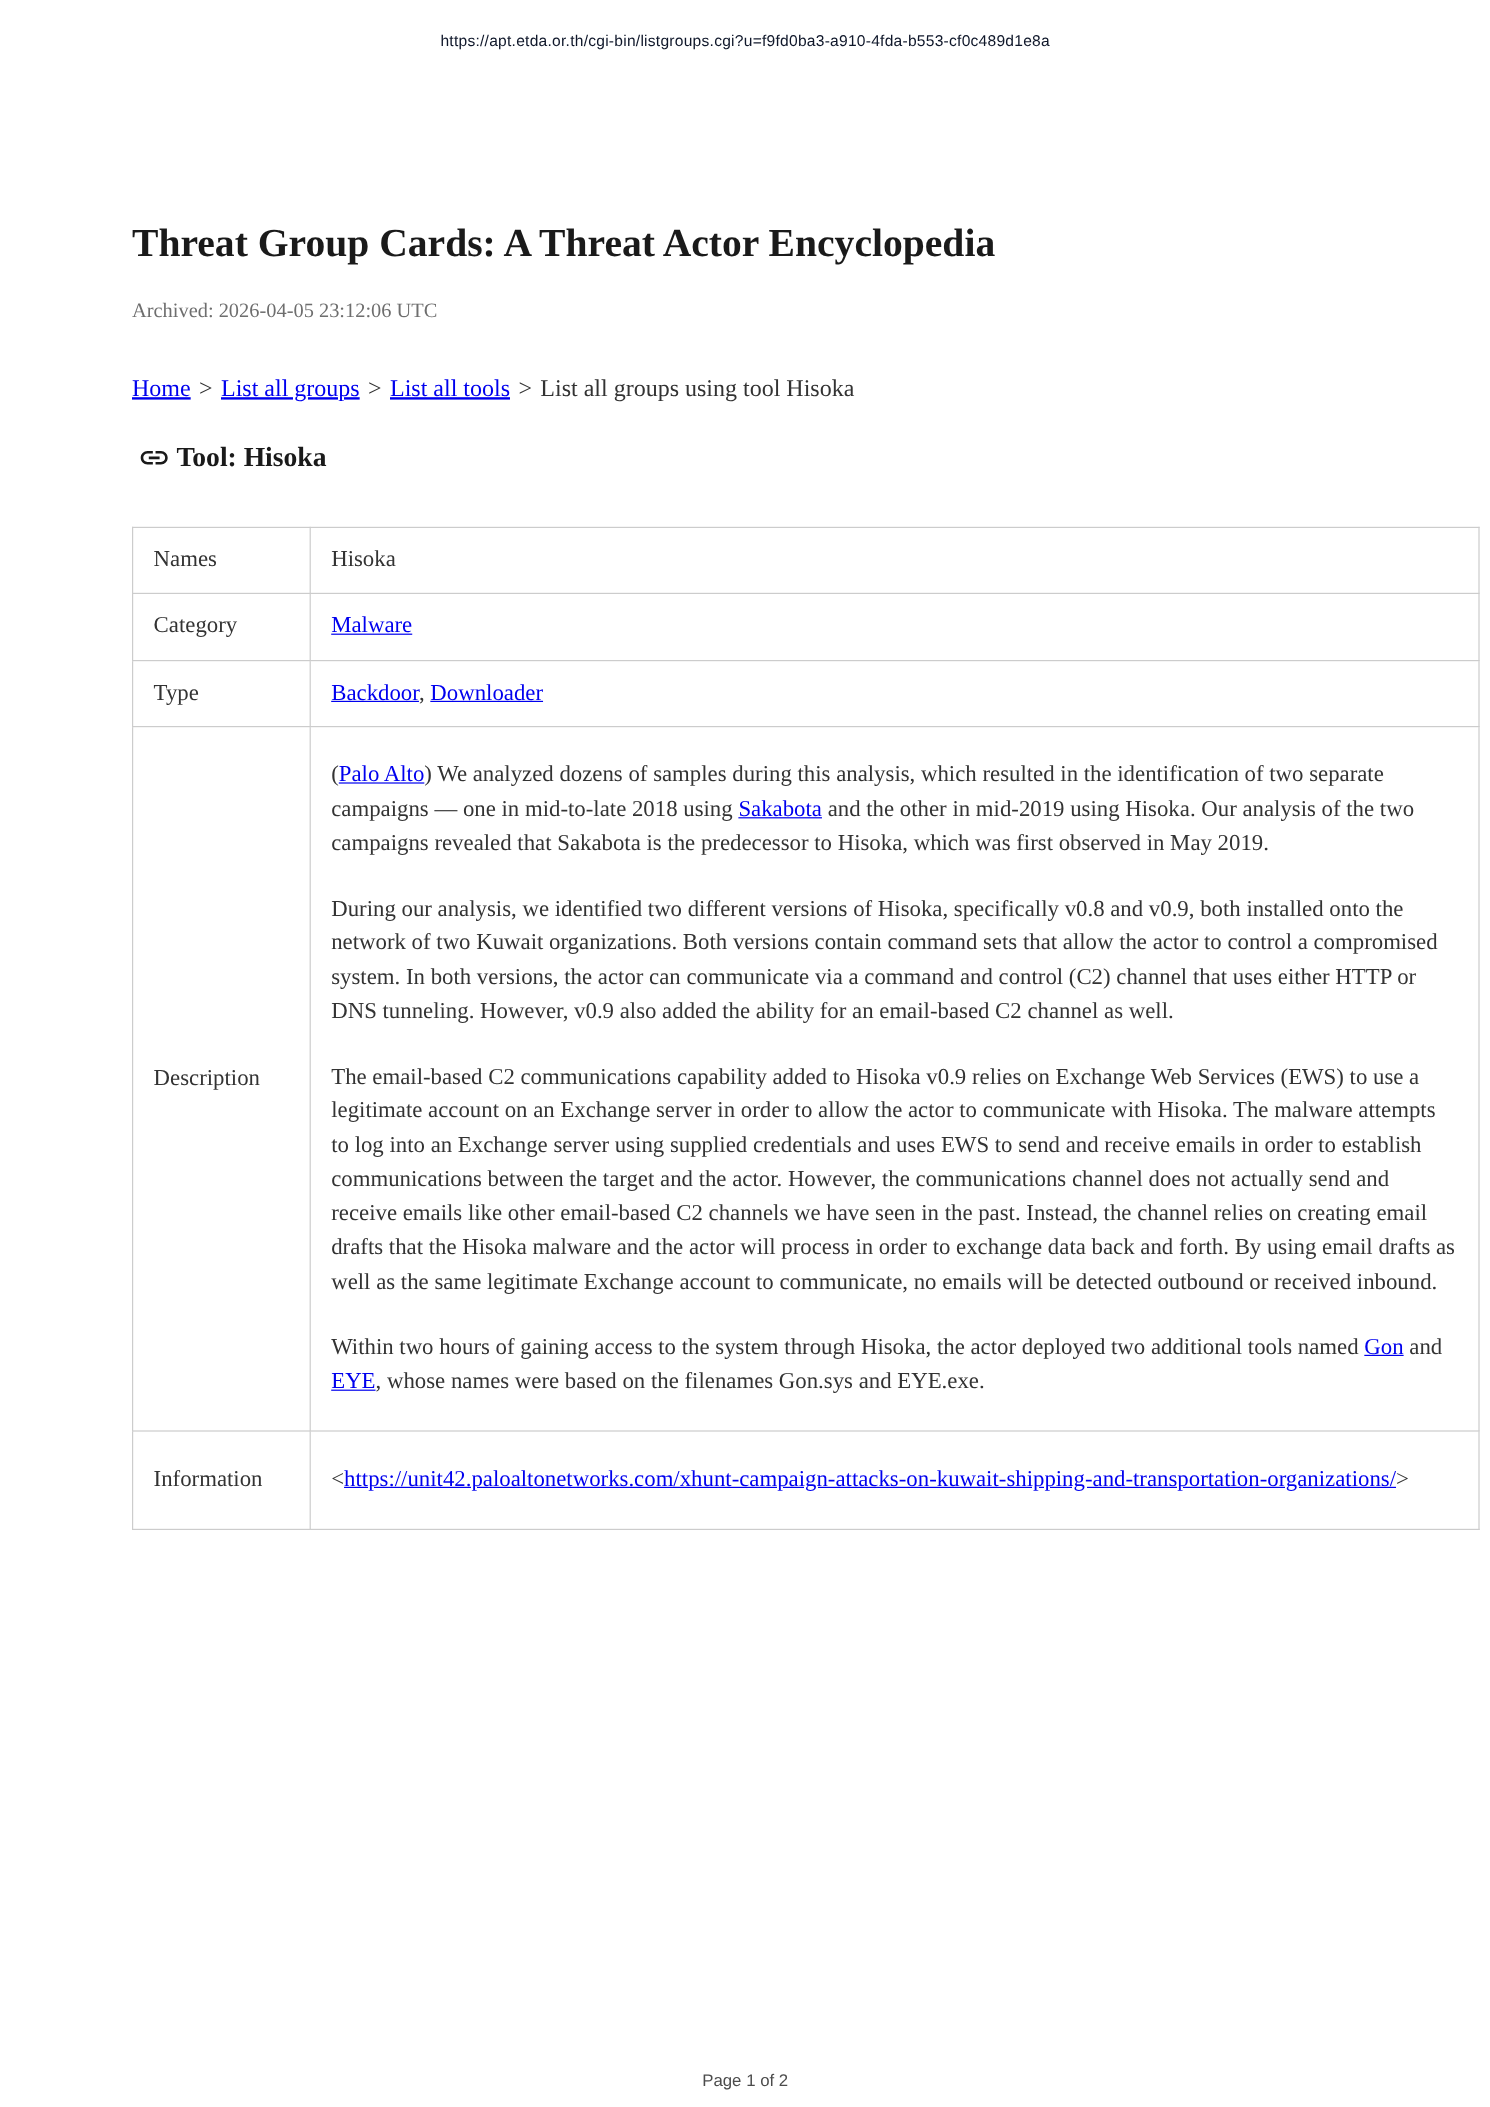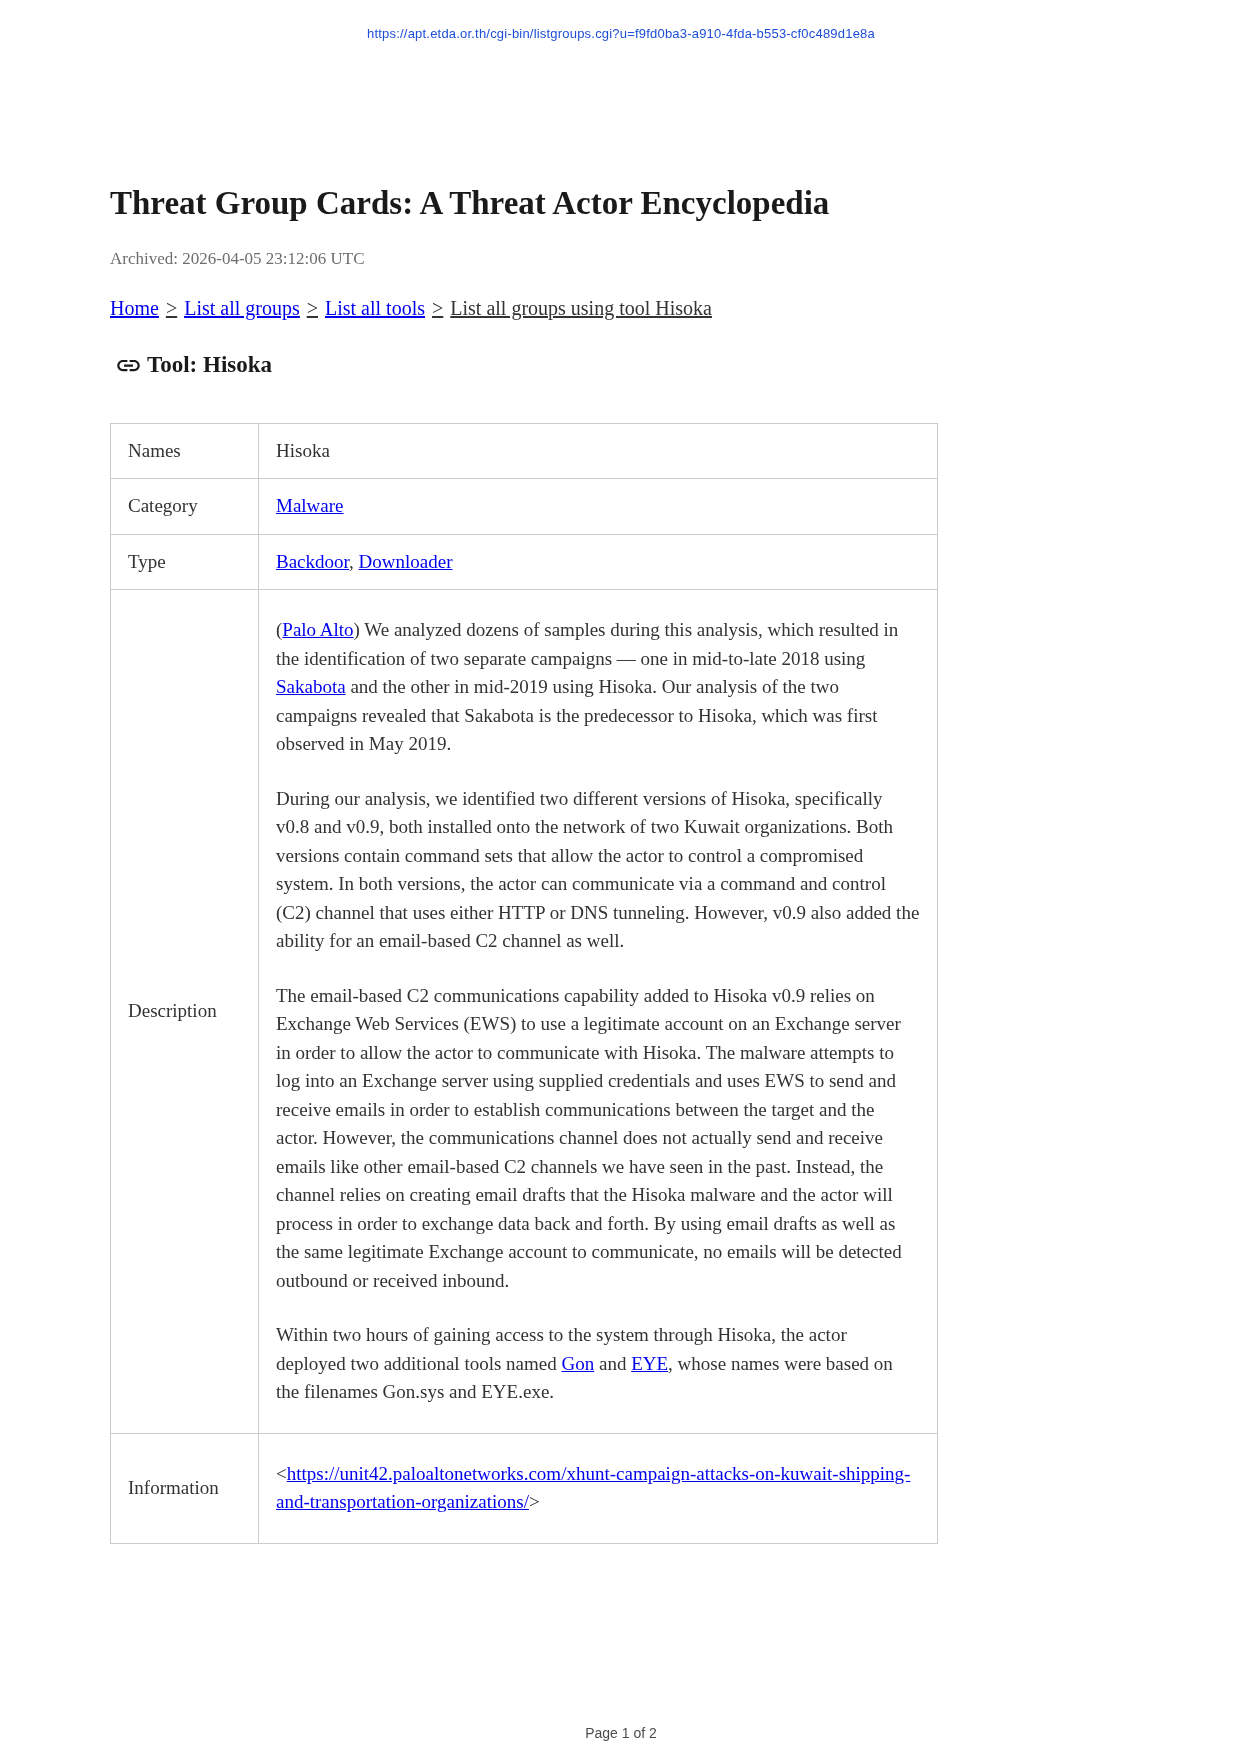--- a/index.html
+++ b/index.html
@@ -12,46 +12,45 @@
     font-family: "Liberation Serif", serif;
     color: #333333;
     overflow: hidden;
   }
   .print-header {
     position: absolute;
     top: 26px; left: 0; right: 0;
     text-align: center;
     font-family: "Liberation Sans", sans-serif;
     font-size: 13px;
-    color: #1d4ed8;
+    color: #0f172a;
     letter-spacing: 0.2px;
   }
   .content {
     position: absolute;
     top: 0;
     left: 110px;
-    width: 828px;
+    width: 1123px;
   }
   h1.title {
     margin: 184px 0 0 0;
     font-size: 33px;
     line-height: 1.2;
     font-weight: bold;
     color: #1a1a1a;
   }
   .archived {
     margin-top: 25px;
     font-size: 17px;
     color: #6e6e6e;
   }
   .breadcrumb {
-    margin-top: 28px;
+    margin-top: 44px;
     font-size: 20px;
     color: #333333;
-    text-decoration: underline;
   }
   a { color: var(--link, #0000ee); text-decoration: underline; cursor: pointer; }
   .breadcrumb .sep { margin: 0 7px; color: #333333; }
   .tool-heading {
     display: flex;
     align-items: center;
     margin: 32px 0 0 0;
     font-size: 23px;
     font-weight: bold;
     color: #1a1a1a;

